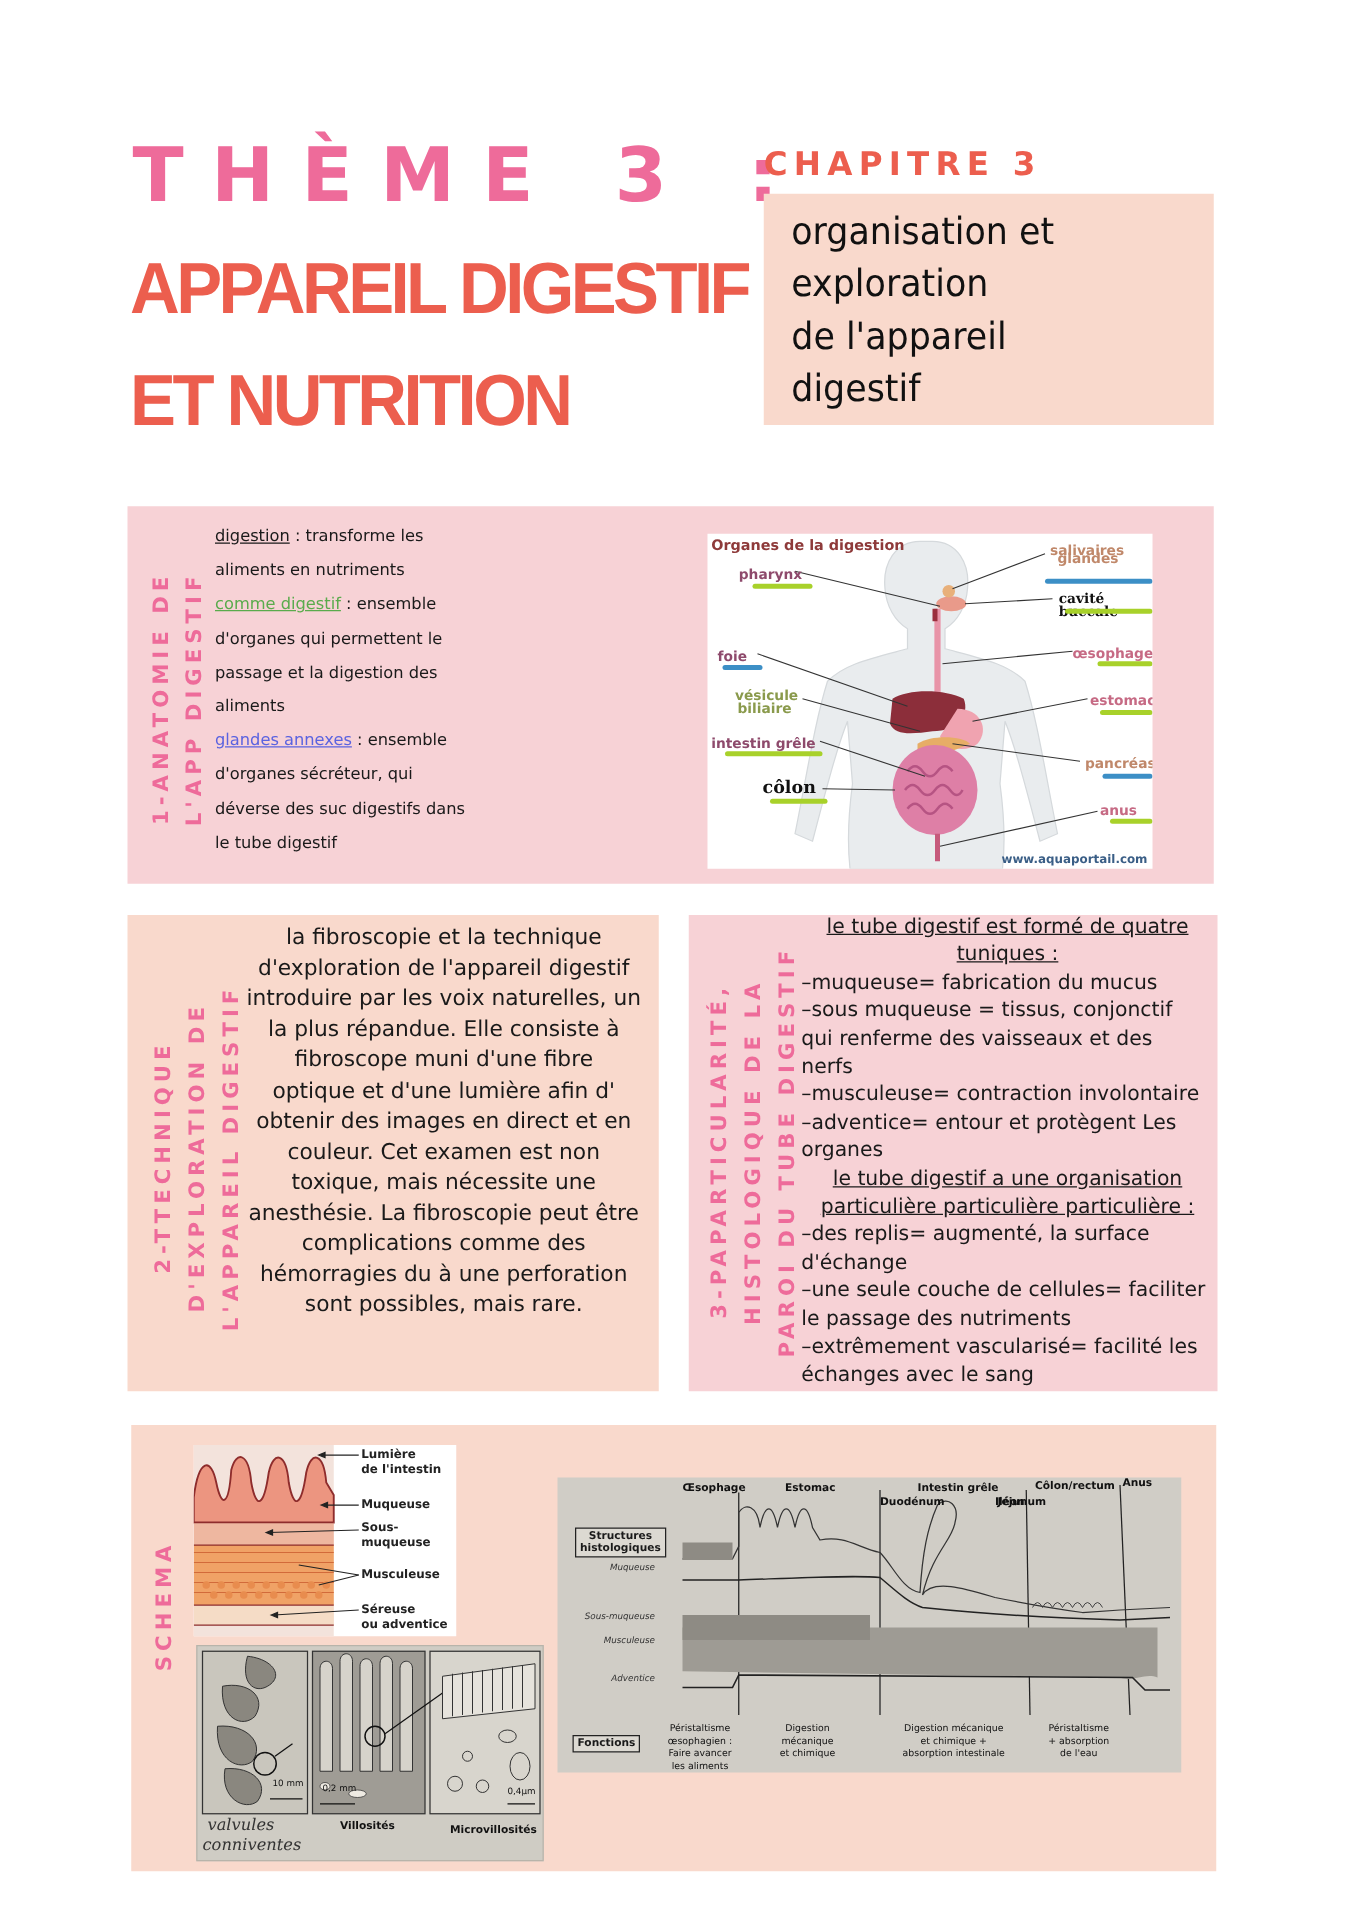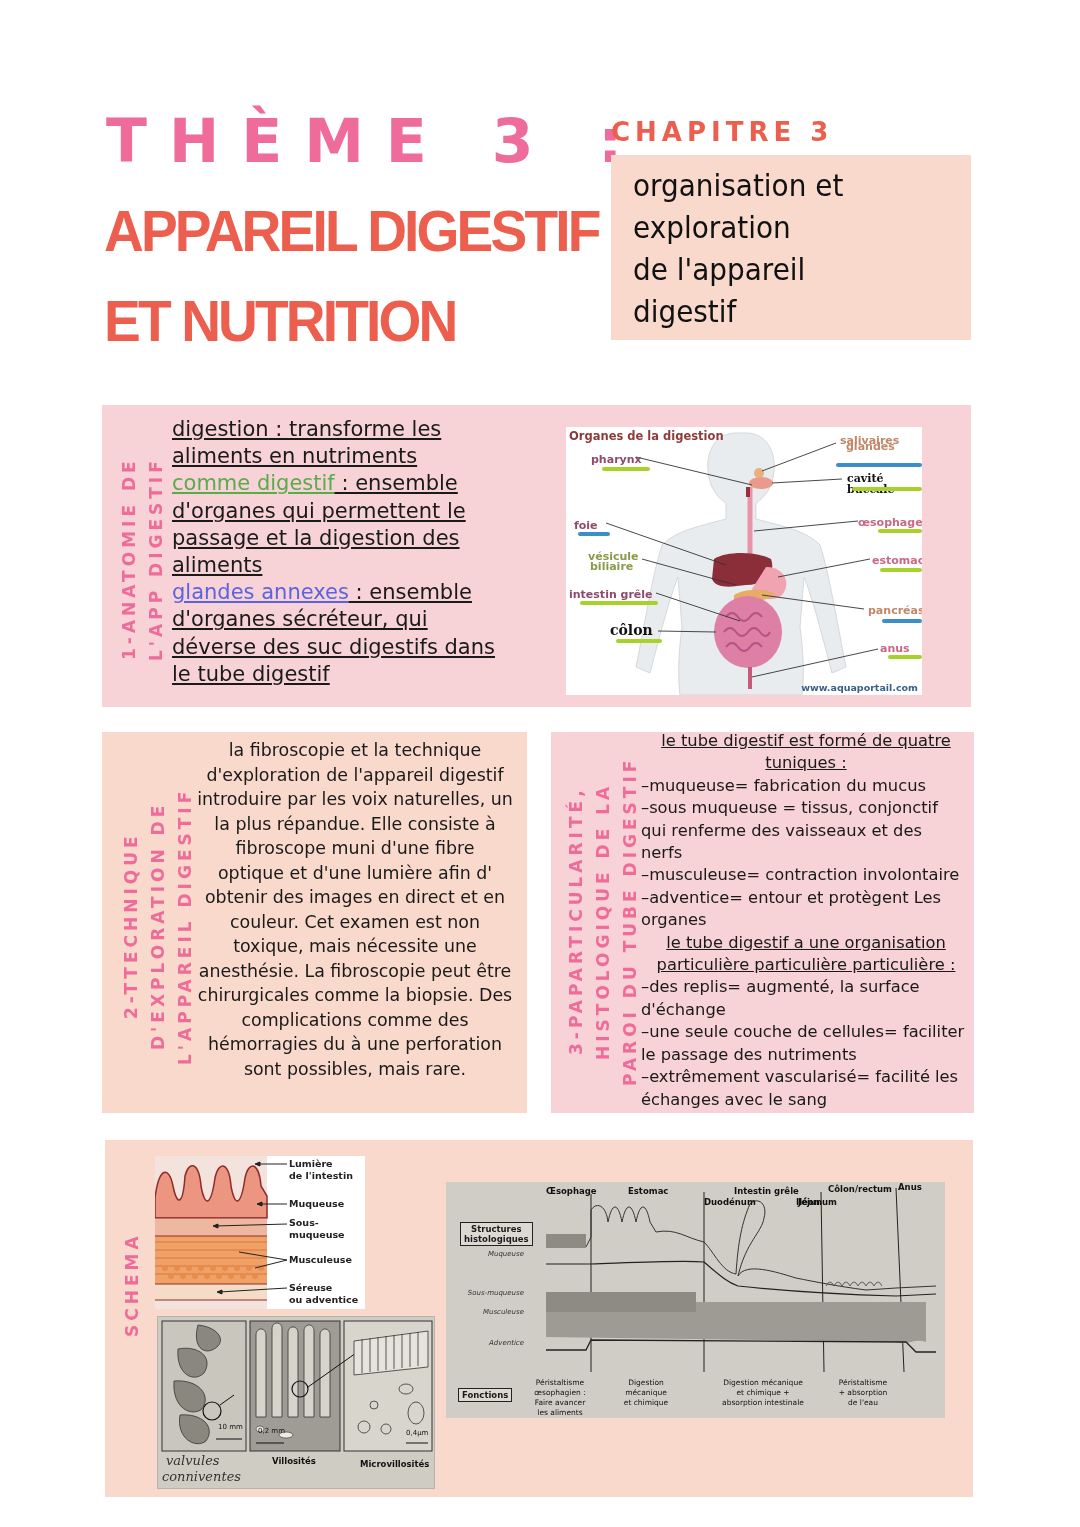--- a/index.html
+++ b/index.html
@@ -40,21 +40,21 @@
   
   .box-pink { background: #f7d2d6; }
   .box-peach { background: #f9d9cc; }
 
   .vlabel {
     position: absolute; writing-mode: vertical-rl; transform: rotate(180deg);
     color: #ee6b9a; font-weight: bold; letter-spacing: 4px; font-size: 17px;
     line-height: 27px; text-align: center; white-space: nowrap;
   }
 
-  .body-text { font-size: 21px; line-height: 27.2px; color: #1a1a1a; text-decoration: underline; }
+  .body-text { font-size: 13px; line-height: 27.2px; color: #1a1a1a; }
   .u { text-decoration: underline; }
   .green-link { color: #5aab4c; text-decoration: underline; }
   .blue-link { color: #5b63e0; text-decoration: underline; }
 
   
   .sec1 { left: 102px; top: 405px; width: 869px; height: 302px; }
   .sec1 .vlabel { left: 14px; top: 44px; height: 220px; }
   .sec1 .text { position: absolute; left: 70px; top: 11px; width: 360px; }
 
   .organ-fig {
@@ -226,21 +226,20 @@
     <div>la fibroscopie et la technique</div>
     <div>d'exploration de l'appareil digestif</div>
     <div>introduire par les voix naturelles, un</div>
     <div>la plus répandue. Elle consiste à</div>
     <div>fibroscope muni d'une fibre</div>
     <div>optique et d'une lumière afin d'</div>
     <div>obtenir des images en direct et en</div>
     <div>couleur. Cet examen est non</div>
     <div>toxique, mais nécessite une</div>
     <div>anesthésie. La fibroscopie peut être</div>
-    <div>chirurgicales comme la biopsie. Des</div>
     <div>complications comme des</div>
     <div>hémorragies du à une perforation</div>
     <div>sont possibles, mais rare.</div>
   </div>
 </div>
 
 <div class="abs box-pink sec3">
   <div class="vlabel">
     <div>3-PAPARTICULARITÉ,</div>
     <div>HISTOLOGIQUE DE LA</div>

